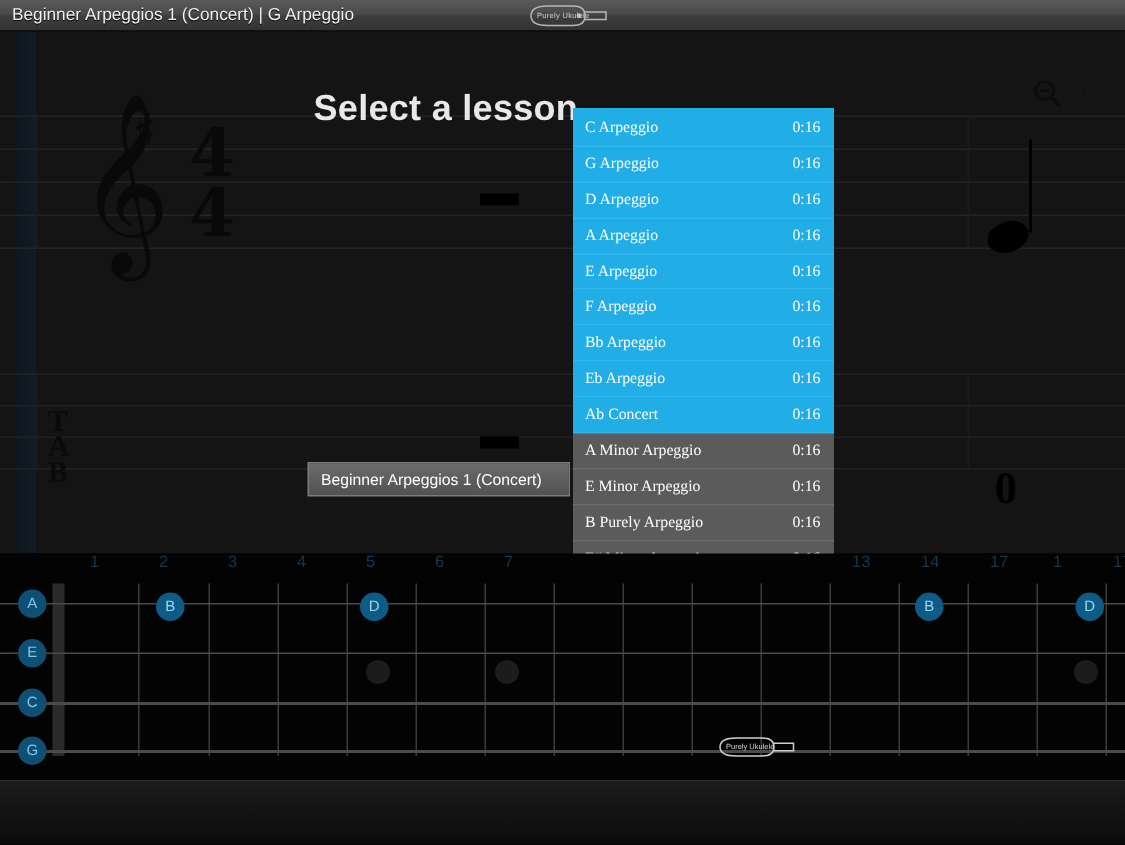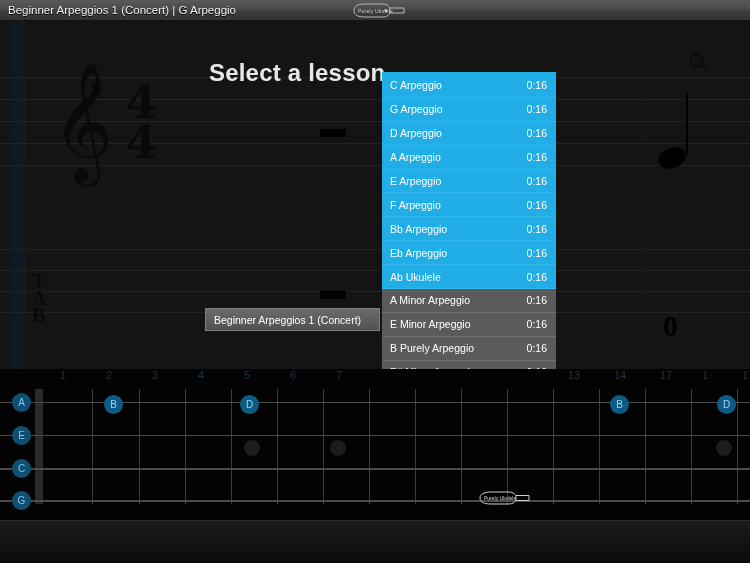--- a/index.html
+++ b/index.html
@@ -116,20 +116,21 @@
   .group-btn.sel { background:#21ade6; border-color:#21ade6; top:73px; }
   .group-btn.unsel {
     background: linear-gradient(to bottom,#6b6b6b,#525252);
     border-color:#7c7c7c; top:287px;
   }
 
   .lesson-list {
     position:absolute; left:382px; top:72px; width:174px; height:418px;
     overflow:hidden; background:#ef4444;
     border-top:2px solid #21ade6;
+    font-family:Liberation Serif, serif;
   }
   .lesson-row {
     height:23.9px; display:flex; align-items:center; justify-content:space-between;
     padding:0 9px 0 8px; font-size:10.5px; color:#fff; cursor:pointer;
     border-bottom:1px solid #6e6e6e;
   }
   .lesson-row.on { background:#21ade6; border-bottom-color:#32b8ec; }
   .lesson-row.off { background:#5b5b5b;text-align:right; }
   .lesson-row .dur { font-size:10.5px; }
 
@@ -288,21 +289,21 @@
       </div>
       <div class="lesson-row on">
         <span>Bb Arpeggio</span>
         <span class="dur">0:16</span>
       </div>
       <div class="lesson-row on">
         <span>Eb Arpeggio</span>
         <span class="dur">0:16</span>
       </div>
       <div class="lesson-row on">
-        <span>Ab Ukulele</span>
+        <span>Ab Concert</span>
         <span class="dur">0:16</span>
       </div>
       <div class="lesson-row off">
         <span>A Minor Arpeggio</span>
         <span class="dur">0:16</span>
       </div>
       <div class="lesson-row off">
         <span>E Minor Arpeggio</span>
         <span class="dur">0:16</span>
       </div>

